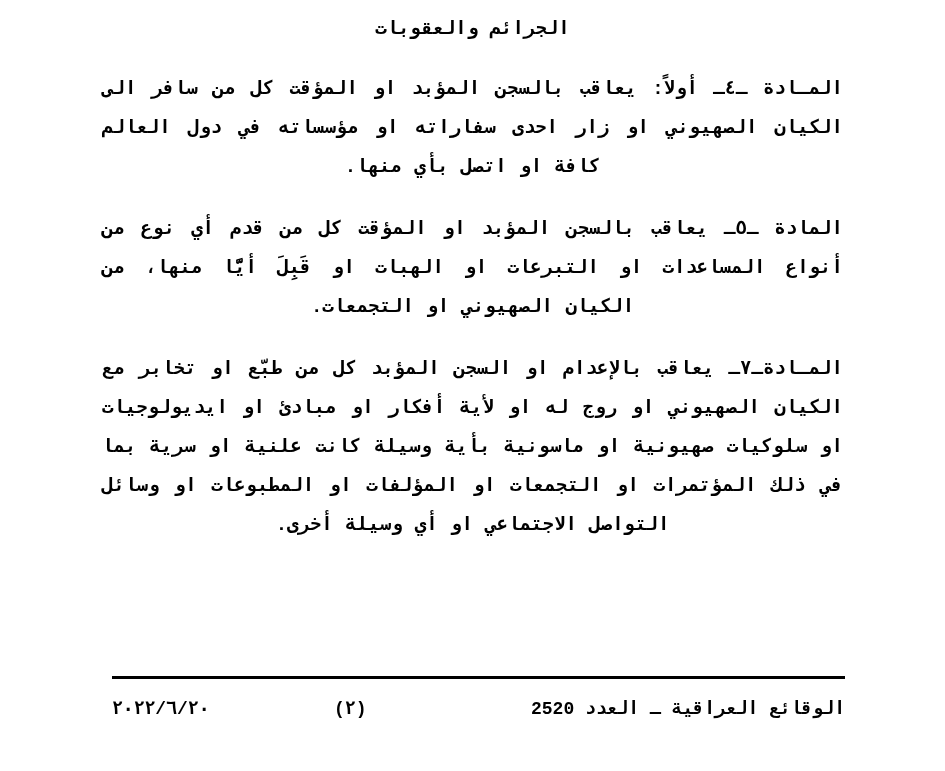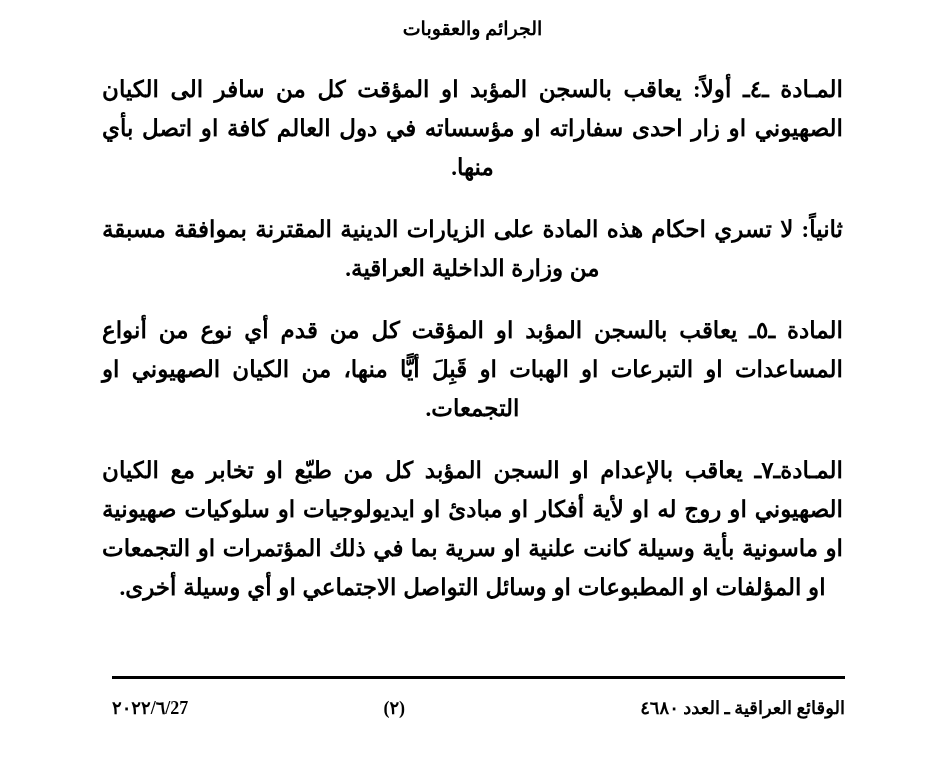--- a/index.html
+++ b/index.html
@@ -7,21 +7,21 @@
     padding: 0;
     background: #ffffff;
   }
 
   .page {
     position: relative;
     width: 945px;
     height: 771px;
     background: #ffffff;
     overflow: hidden;
-    font-family: Liberation Serif, serif;
+    font-family: Liberation Mono, monospace;
     color: #000000;
     direction: rtl;
   }
 
   
   .doc-title {
     position: absolute;
     top: 16px;
     left: 0;
     right: 0;
@@ -37,21 +37,21 @@
     position: absolute;
     top: 70px;
     right: 102px;
     left: 102px;
     width: 741px;
   }
 
   .article {
     text-align: justify;
     text-align-last: center;
-    font-size: 23px;
+    font-size: 19px;
     font-weight: bold;
     line-height: 39px;
     word-spacing: 1px;
   }
 
   .article + .article {
     margin-top: 23px;
   }
 
   
@@ -112,30 +112,29 @@
 <body>
 
 <div class="page">
 
   <div class="doc-title">الجرائم والعقوبات</div>
 
   <div class="body-col">
 
     <p class="article art-4">المـادة ـ٤ـ أولاً: يعاقب بالسجن المؤبد او المؤقت كل من سافر الى الكيان الصهيوني او زار احدى سفاراته او مؤسساته في دول العالم كافة او اتصل بأي منها.</p>
 
-    <p class="article art-4b clause-tight">ثانياً: لا تسري احكام هذه المادة على الزيارات الدينية المقترنة بموافقة مسبقة من وزارة الداخلية العراقية.</p>
 
     <p class="article art-5">المادة ـ٥ـ يعاقب بالسجن المؤبد او المؤقت كل من قدم أي نوع من أنواع المساعدات او التبرعات او الهبات او قَبِلَ أيًّا منها، من الكيان الصهيوني او التجمعات.</p>
 
 
     <p class="article art-7">المـادةـ٧ـ يعاقب بالإعدام او السجن المؤبد كل من طبّع او تخابر مع الكيان الصهيوني او روج له او لأية أفكار او مبادئ او ايديولوجيات او سلوكيات صهيونية او ماسونية بأية وسيلة كانت علنية او سرية بما في ذلك المؤتمرات او التجمعات او المؤلفات او المطبوعات او وسائل التواصل الاجتماعي او أي وسيلة أخرى.</p>
 
   </div>
 
   <div class="footer-rule"></div>
 
   <div class="footer">
-    <span class="footer-right">الوقائع العراقية ـ العدد ٤٦٨٠</span>
+    <span class="footer-right">الوقائع العراقية ـ العدد 2520</span>
     <span class="footer-center">(٢)</span>
-    <span class="footer-left">٢٠٢٢/٦/27</span>
+    <span class="footer-left">٢٠٢٢/٦/٢٠</span>
   </div>
 
 </div>
 
 </body></html>

